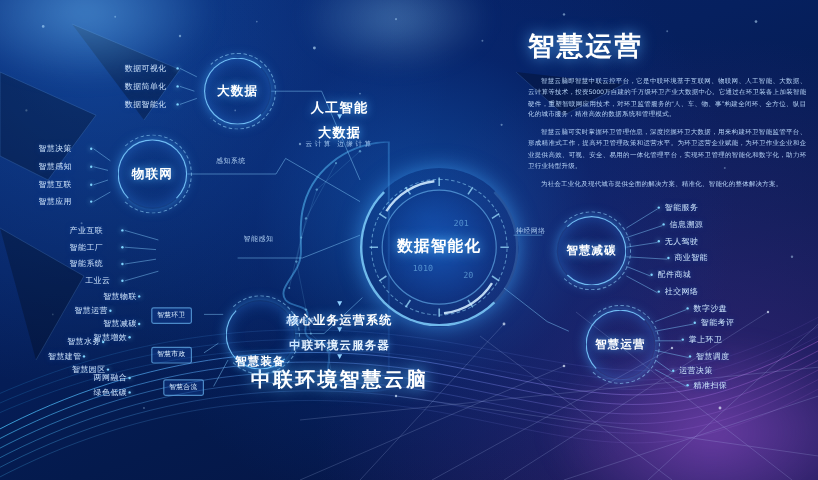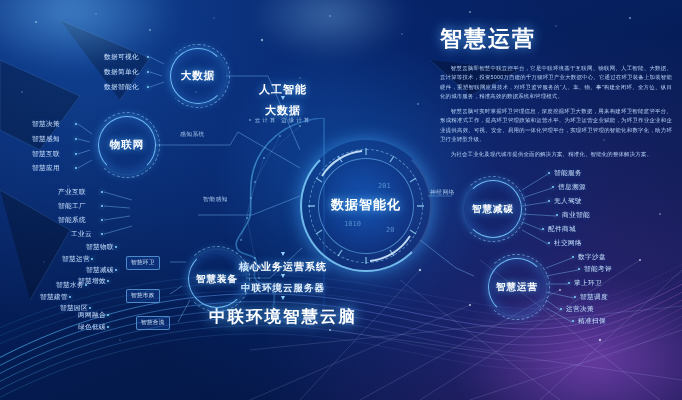--- a/index.html
+++ b/index.html
@@ -300,21 +300,21 @@
 
   <div class="tl r" style="left:58px;top:188px;">产业互联</div>
   <div class="dot" style="left:101px;top:191px;"></div>
   <div class="tl r" style="left:58px;top:202px;">智能工厂</div>
   <div class="dot" style="left:101px;top:205px;"></div>
   <div class="tl r" style="left:58px;top:216px;">智能系统</div>
   <div class="dot" style="left:101px;top:219px;"></div>
   <div class="tl r" style="left:71px;top:230px;">工业云</div>
   <div class="dot" style="left:101px;top:233px;"></div>
 
-  <div class="node" style="left:188px;top:250px;width:58px;height:58px;">
+  <div class="node" style="left:188px;top:250px;width:58px;height:58px;align-items:flex-end;">
     <div class="ring" style="border-top-color:rgba(120,200,255,.1);"></div>
     <div class="ring dash"></div>
     <span class="lbl" style="font-size:9.5px;">智慧装备</span>
   </div>
 
   <div class="chip" style="left:126px;top:256px;">智慧环卫</div>
   <div class="tl r" style="left:86px;top:243px;">智慧物联</div>
   <div class="dot" style="left:115px;top:246px;"></div>
   <div class="tl r" style="left:62px;top:255px;">智慧运营</div>
   <div class="dot" style="left:91px;top:258px;"></div>

